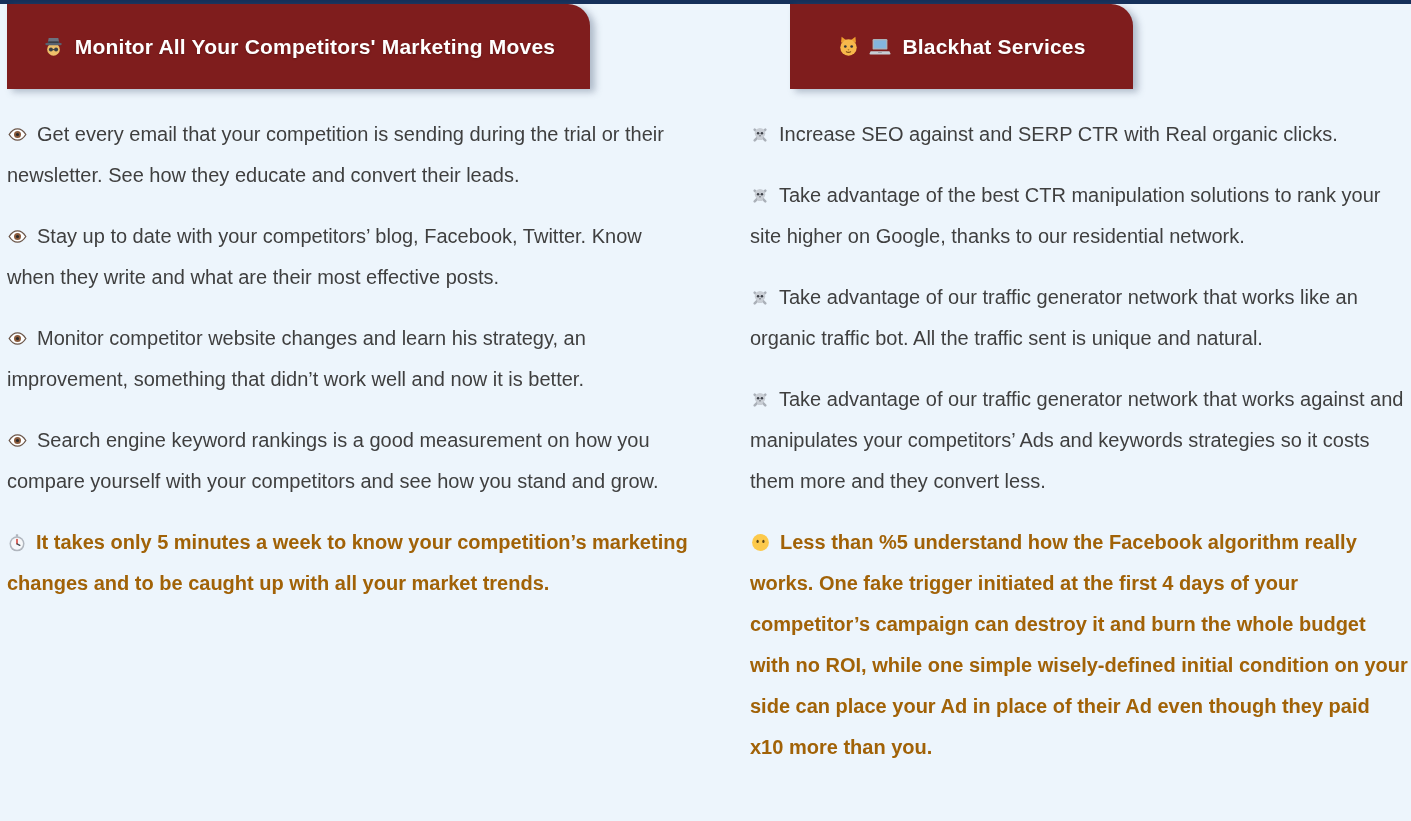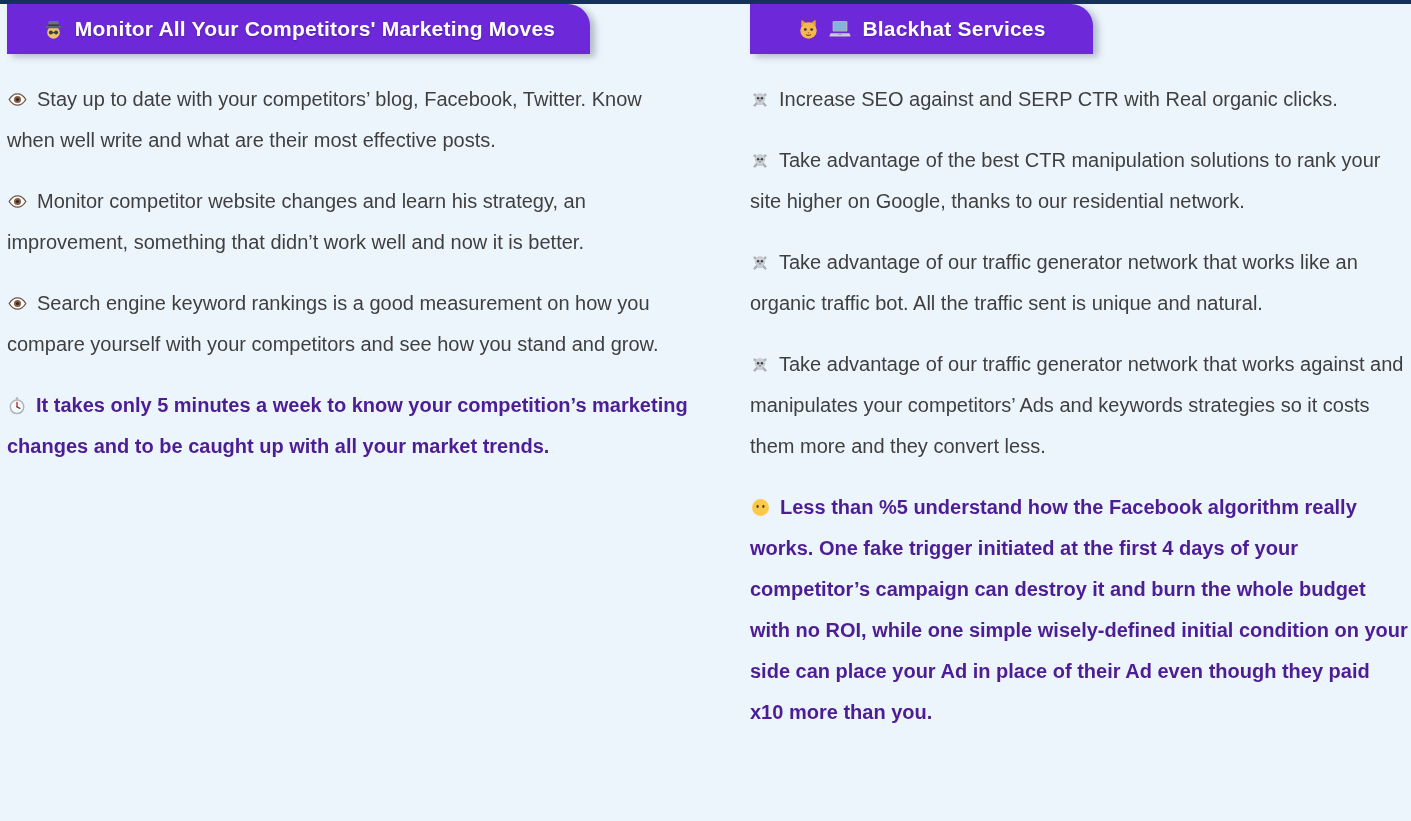--- a/index.html
+++ b/index.html
@@ -12,41 +12,41 @@
     color:#3f3f3f;
   }
   .top-strip{
     position:absolute;top:0;left:0;width:1411px;height:4px;
     background:#15305a;
   }
   .col{position:absolute;top:4px;}
   .col-left{left:7px;width:688px;}
   .col-right{left:750px;width:658px;}
   .panel-header{
-    background:#6d28d9;
+    background:#7f1d1d;
     color:#ffffff;
-    height:50px;
+    height:85px;
     display:flex;align-items:center;justify-content:center;
     font-size:21px;font-weight:700;
     border-radius:0 22px 0 0;
     box-shadow:5px 3px 7px rgba(100,115,140,.45);
     letter-spacing:.2px;
     margin:0 0 25px 0;
     text-shadow:0 1px 2px rgba(0,0,0,.25);
   }
   .col-left .panel-header{width:583px;}
-  .col-right .panel-header{width:343px;}
+  .col-right .panel-header{width:343px;margin-left:40px;}
   .panel-header .hicon{margin-right:10px;display:inline-flex;}
   .panel-header .hicon + .hicon{margin-left:-2px;}
   .item{
     font-size:20px;
     line-height:41px;
     margin:0 0 20px 0;
   }
-  .item.bold{font-weight:700;color:#4c1d95;}
+  .item.bold{font-weight:700;color:#a16207;}
   .icon{
     display:inline-block;
     vertical-align:-4px;
     margin-right:9px;
   }
   .icon svg,.hicon svg{display:block;}
 </style>
 </head>
 <body>
 
@@ -61,26 +61,31 @@
           <circle cx="14.7" cy="15.2" r="2.1" fill="#3a3f45"></circle>
           <rect x="10.8" y="14.7" width="2.4" height="1.1" fill="#3a3f45"></rect>
           <path d="M7 3.2h10l1.1 5.6H5.9z" fill="#6b7280"></path>
           <rect x="6.4" y="6.6" width="11.2" height="2" fill="#3a3f45"></rect>
           <rect x="3.4" y="8.3" width="17.2" height="2.4" rx="1.2" fill="#596270"></rect>
         </svg>
       </span>
     <span>Monitor All Your Competitors' Marketing Moves</span>
   </header>
 
+  <p class="item"><span class="icon"><svg width="21" height="21" viewBox="0 0 24 24">
+          <path d="M12 5.5C6.5 5.5 2.5 12 2.5 12s4 6.5 9.5 6.5S21.5 12 21.5 12 17.5 5.5 12 5.5z" fill="#ffffff" stroke="#6b564a" stroke-width="1.5"></path>
+          <circle cx="12" cy="12" r="4" fill="#8a5a3b"></circle>
+          <circle cx="12" cy="12" r="1.8" fill="#2b2b2b"></circle>
+        </svg></span><span>Get every email that your competition is sending during the trial or their newsletter. See how they educate and convert their leads.</span></p>
 
   <p class="item"><span class="icon"><svg width="21" height="21" viewBox="0 0 24 24">
           <path d="M12 5.5C6.5 5.5 2.5 12 2.5 12s4 6.5 9.5 6.5S21.5 12 21.5 12 17.5 5.5 12 5.5z" fill="#ffffff" stroke="#6b564a" stroke-width="1.5"></path>
           <circle cx="12" cy="12" r="4" fill="#8a5a3b"></circle>
           <circle cx="12" cy="12" r="1.8" fill="#2b2b2b"></circle>
-        </svg></span><span>Stay up to date with your competitors’ blog, Facebook, Twitter. Know when well write and what are their most effective posts.</span></p>
+        </svg></span><span>Stay up to date with your competitors’ blog, Facebook, Twitter. Know when they write and what are their most effective posts.</span></p>
 
   <p class="item"><span class="icon"><svg width="21" height="21" viewBox="0 0 24 24">
           <path d="M12 5.5C6.5 5.5 2.5 12 2.5 12s4 6.5 9.5 6.5S21.5 12 21.5 12 17.5 5.5 12 5.5z" fill="#ffffff" stroke="#6b564a" stroke-width="1.5"></path>
           <circle cx="12" cy="12" r="4" fill="#8a5a3b"></circle>
           <circle cx="12" cy="12" r="1.8" fill="#2b2b2b"></circle>
         </svg></span><span>Monitor competitor website changes and learn his strategy, an improvement, something that didn’t work well and now it is better.</span></p>
 
   <p class="item"><span class="icon"><svg width="21" height="21" viewBox="0 0 24 24">
           <path d="M12 5.5C6.5 5.5 2.5 12 2.5 12s4 6.5 9.5 6.5S21.5 12 21.5 12 17.5 5.5 12 5.5z" fill="#ffffff" stroke="#6b564a" stroke-width="1.5"></path>
           <circle cx="12" cy="12" r="4" fill="#8a5a3b"></circle>

